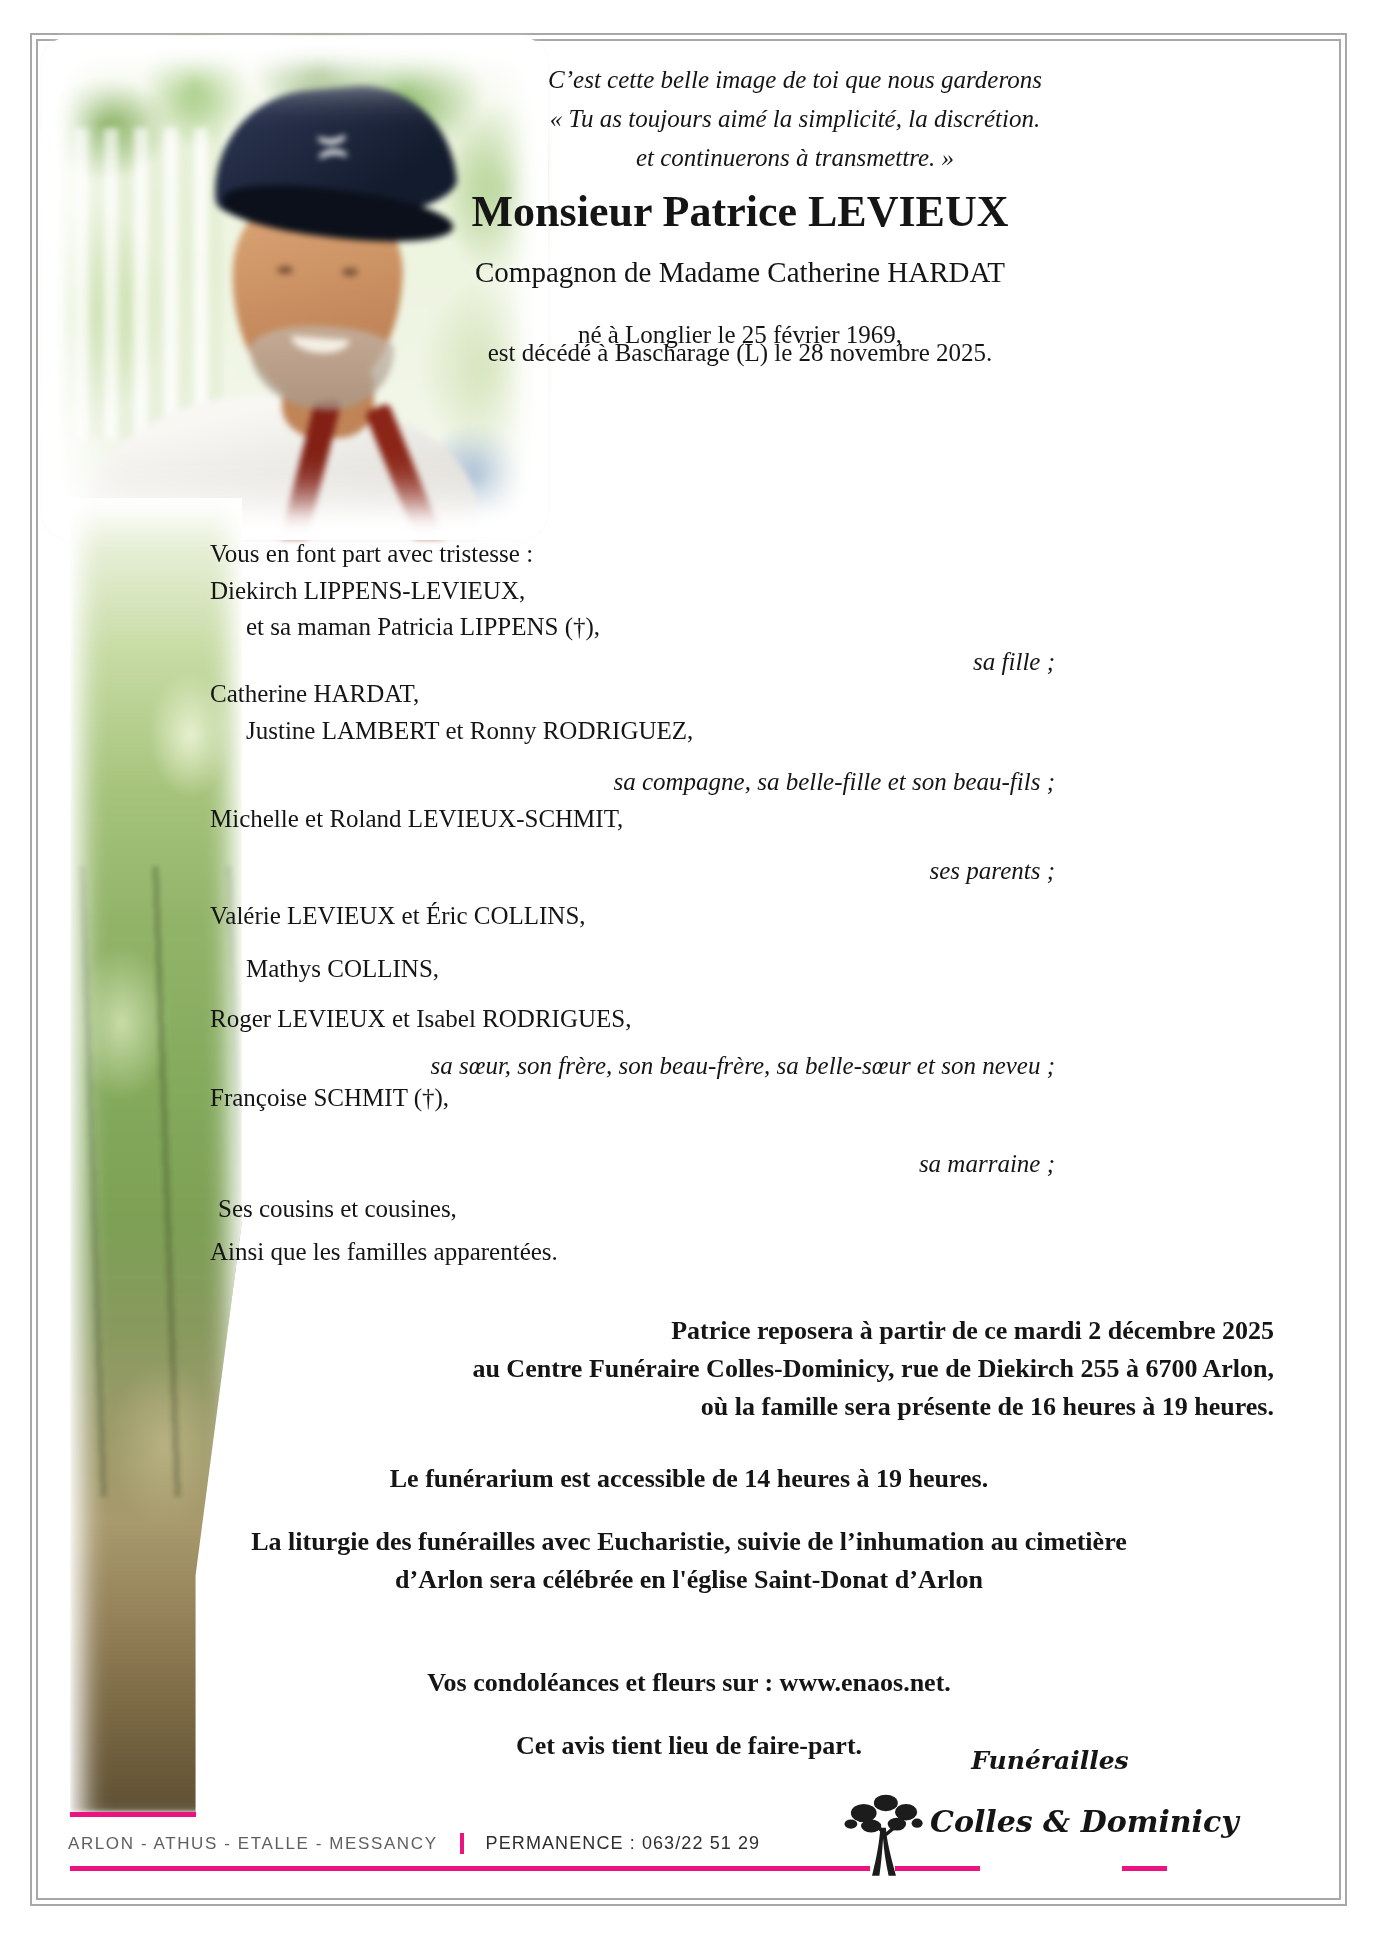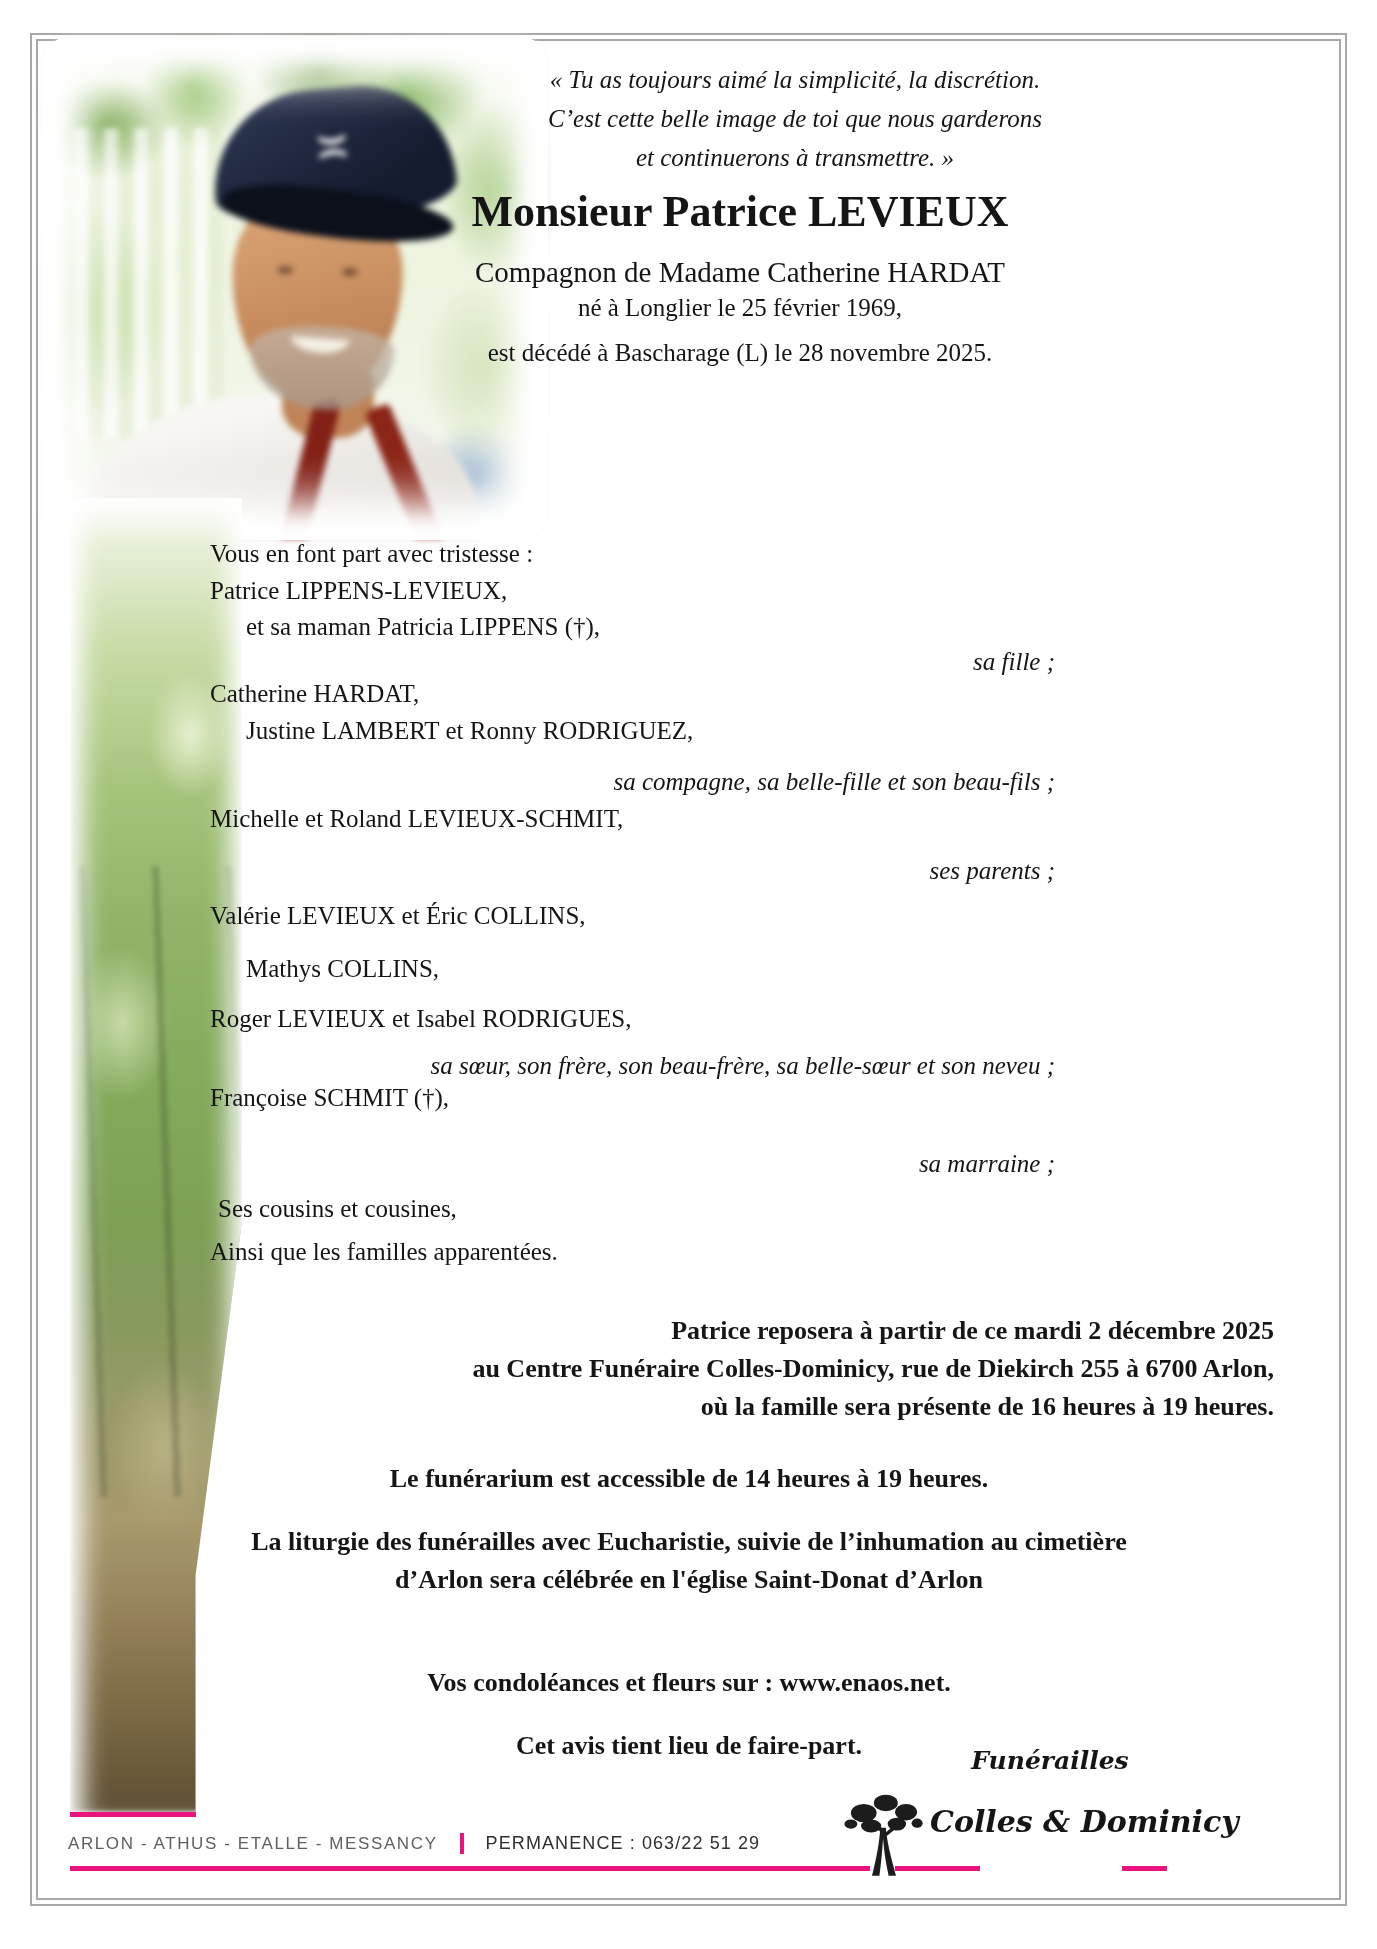--- a/index.html
+++ b/index.html
@@ -118,32 +118,32 @@
 </div>
 
 <div class="strip">
   <div class="s-art"></div>
   <div class="s-trunks"></div>
   <div class="s-feather"></div>
 </div>
 <div class="photo-underline"></div>
 
 <div class="quote">
+  <div>C’est cette belle image de toi que nous garderons</div>
   <div>« Tu as toujours aimé la simplicité, la discrétion.</div>
-  <div>C’est cette belle image de toi que nous garderons</div>
   <div>et continuerons à transmettre. »</div>
 </div>
 
 <div class="title">Monsieur Patrice LEVIEUX</div>
 <div class="subtitle">Compagnon de Madame Catherine HARDAT</div>
-<div class="dateline" style="top:294px;">né à Longlier le 25 février 1969,</div>
+<div class="dateline" style="top:321px;">né à Longlier le 25 février 1969,</div>
 <div class="dateline" style="top:339px;">est décédé à Bascharage (L) le 28 novembre 2025.</div>
 
 <div class="fam" style="top:540px;">Vous en font part avec tristesse :</div>
-<div class="fam" style="top:577px;">Patrice LIPPENS-LEVIEUX,</div>
+<div class="fam" style="top:577px;">Diekirch LIPPENS-LEVIEUX,</div>
 <div class="fam ind" style="top:613px;">et sa maman Patricia LIPPENS (†),</div>
 <div class="fam rel" style="top:648px;">sa fille ;</div>
 <div class="fam" style="top:680px;">Catherine HARDAT,</div>
 <div class="fam ind" style="top:717px;">Justine LAMBERT et Ronny RODRIGUEZ,</div>
 <div class="fam rel" style="top:768px;">sa compagne, sa belle-fille et son beau-fils ;</div>
 <div class="fam" style="top:805px;">Michelle et Roland LEVIEUX-SCHMIT,</div>
 <div class="fam rel" style="top:857px;">ses parents ;</div>
 <div class="fam" style="top:902px;">Valérie LEVIEUX et Éric COLLINS,</div>
 <div class="fam ind" style="top:955px;">Mathys COLLINS,</div>
 <div class="fam" style="top:1005px;">Roger LEVIEUX et Isabel RODRIGUES,</div>

